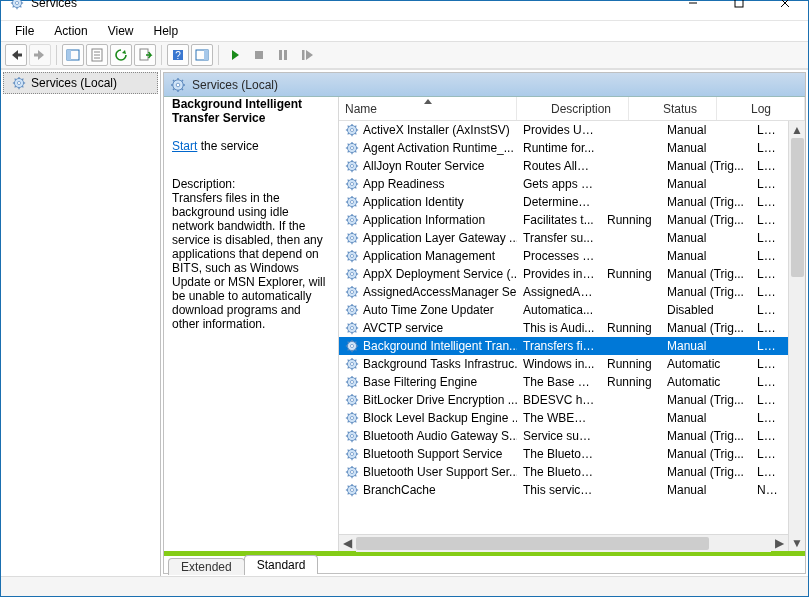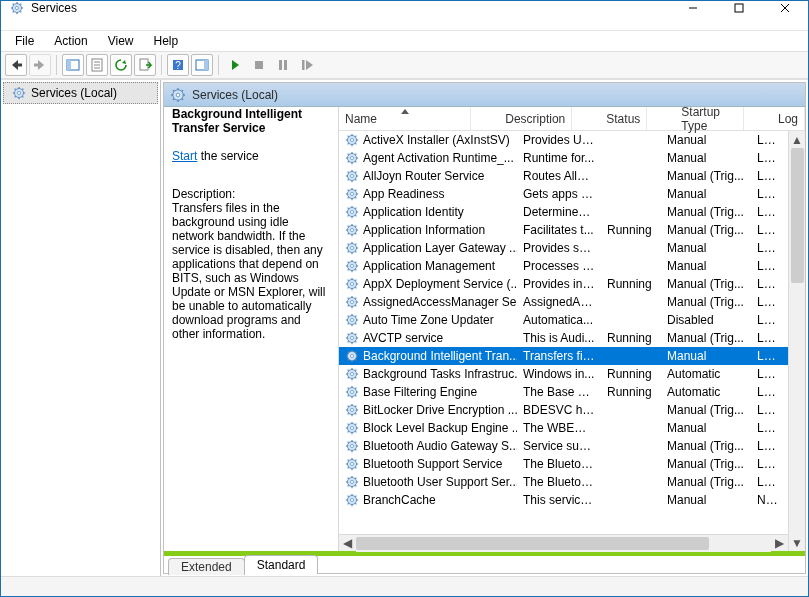--- a/index.html
+++ b/index.html
@@ -8,21 +8,21 @@
     --panel-blue:#b9d1ea;
     --panel-blue-dark:#a7c4e2;
     --row-sel:#0078d7;
     --link:#0066cc;
     --text:#000;
   }
   *{box-sizing:border-box;}
   html,body{margin:0;padding:0;font-family:"Segoe UI",Tahoma,Arial,sans-serif;font-size:12px;color:var(--text);background:#fff;}
   .window{width:809px;height:597px;border:1px solid #1a6fb0;display:flex;flex-direction:column;background:#fff;}
   
-  .titlebar{height:30px;display:flex;align-items:center;padding:0 0 16px 8px;border-bottom:1px solid #e5e5e5;}
+  .titlebar{height:20px;display:flex;align-items:center;padding:0 0 16px 8px;border-bottom:1px solid #e5e5e5;}
   .titlebar .ticon{width:16px;height:16px;margin-right:6px;display:flex;align-items:center;justify-content:center;}
   .titlebar .title{flex:1;font-size:12px;}
   .titlebar .wbtns{display:flex;height:100%;}
   .titlebar .wbtn{width:46px;display:flex;align-items:center;justify-content:center;}
   .titlebar .wbtn svg{width:10px;height:10px;}
   
   .menubar{height:20px;display:flex;align-items:center;padding:0 4px;gap:0;}
   .menubar .mitem{padding:2px 10px;}
   
   .toolbar{height:28px;display:flex;align-items:center;padding:2px 4px;border-top:1px solid #e0e0e0;border-bottom:1px solid #e0e0e0;background:#f7f7f7;gap:2px;}
@@ -246,21 +246,20 @@
             <div>Description:</div>
             <div>Transfers files in the background using idle network bandwidth. If the service is disabled, then any applications that depend on BITS, such as Windows Update or MSN Explorer, will be unable to automatically download programs and other information.</div>
           </div>
         </div>
 
         <div class="listwrap">
           <div class="cols">
             <div class="col c-name sorted">Name</div>
             <div class="col c-desc">Description</div>
             <div class="col c-status">Status</div>
-            <div class="col c-start">Startup Type</div>
             <div class="col c-log">Log</div>
           </div>
           <div class="listbody">
             <div class="listmain">
               <div class="rows" id="rows">
                   <div class="row">
                     <div class="rn">
                       <svg class="gear" viewBox="0 0 16 16">
                         <use href="#gear-g"></use>
                       </svg>
@@ -331,21 +330,21 @@
                     <div class="rt">Manual (Trig...</div>
                     <div class="rl">Loca</div>
                   </div>
                   <div class="row">
                     <div class="rn">
                       <svg class="gear" viewBox="0 0 16 16">
                         <use href="#gear-g"></use>
                       </svg>
                       <span>Application Layer Gateway ...</span>
                     </div>
-                    <div class="rd">Provides su...</div>
+                    <div class="rd">Transfer su...</div>
                     <div class="rs"></div>
                     <div class="rt">Manual</div>
                     <div class="rl">Loca</div>
                   </div>
                   <div class="row">
                     <div class="rn">
                       <svg class="gear" viewBox="0 0 16 16">
                         <use href="#gear-g"></use>
                       </svg>
                       <span>Application Management</span>

